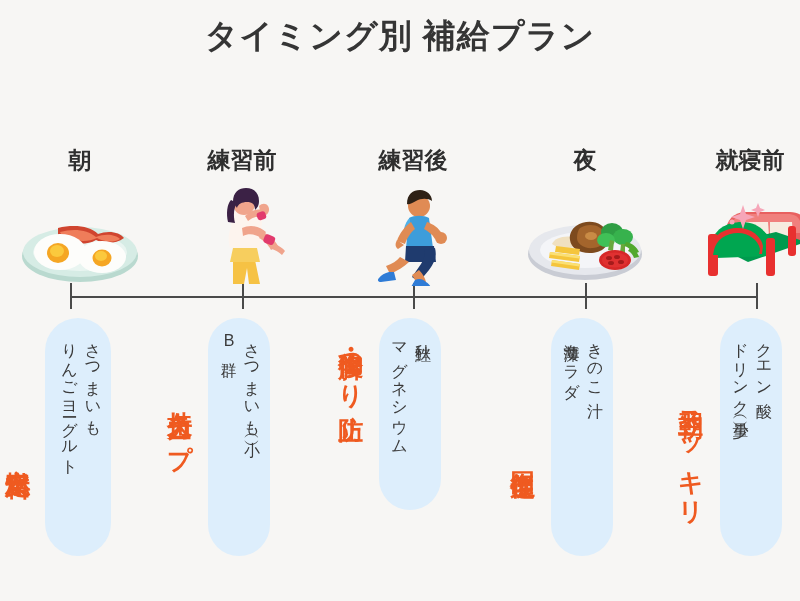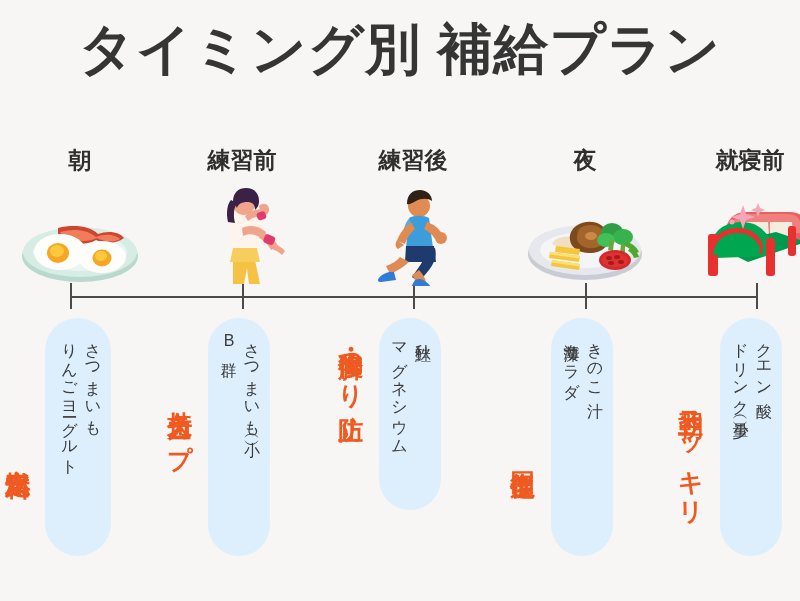--- a/index.html
+++ b/index.html
@@ -21,21 +21,21 @@
     height: 601px;
   }
 
   
   .title {
     position: absolute;
     top: 16px;
     left: 0;
     width: 800px;
     text-align: center;
-    font-size: 55px;
+    font-size: 33px;
     font-weight: bold;
     color: #353535;
     letter-spacing: 1px;
     line-height: 1.2;
     white-space: nowrap;
   }
 
   
   .axis-line {
     position: absolute;

